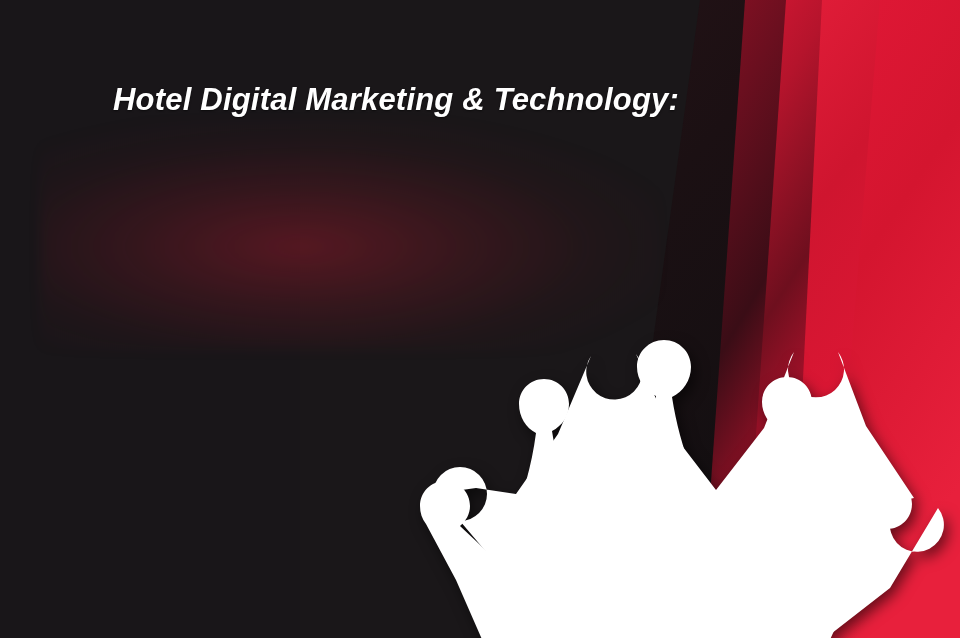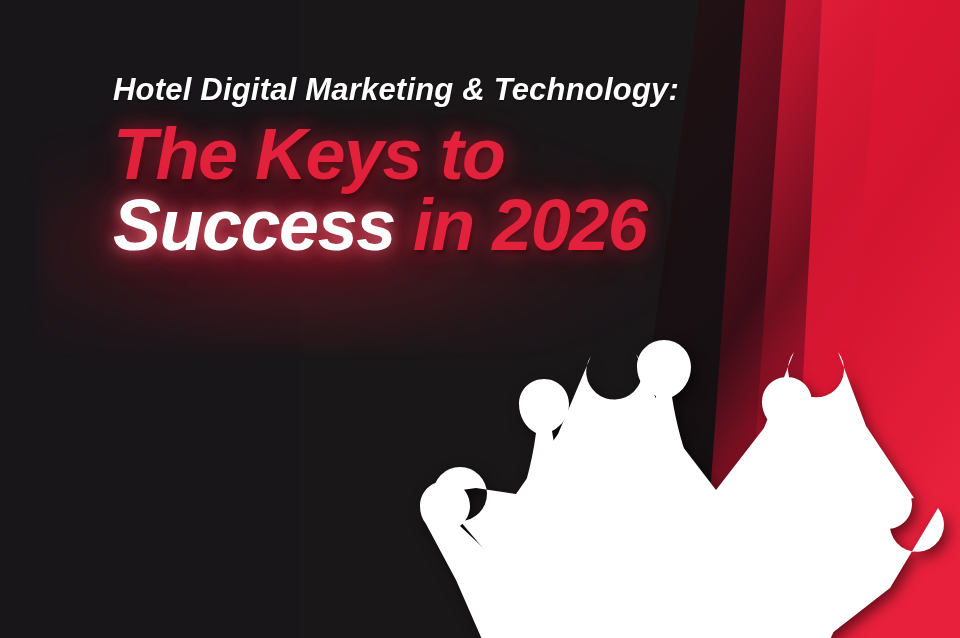--- a/index.html
+++ b/index.html
@@ -63,20 +63,21 @@
   .eyebrow {
     font-family: "Liberation Sans", sans-serif;
     font-style: italic;
     font-weight: bold;
     font-size: 31px;
     letter-spacing: 0.2px;
     color: #ffffff;
     line-height: 1.18;
     white-space: nowrap;
     text-shadow: 0 1px 2px rgba(0,0,0,0.55);
+    margin-top: 10px;
   }
 
   .headline {
     margin-top: 11px;
     font-family: "Liberation Sans", sans-serif;
     font-style: italic;
     font-weight: bold;
     font-size: 72px;
     line-height: 0.96;
     letter-spacing: -1.5px;
@@ -267,20 +268,16 @@
     <path fill="#1a1719" d="
       M 86 386
       C 140 346 230 318 330 318
       C 380 318 420 324 452 338
       L 430 386
       Z" opacity="0"></path>
   </svg>
 
   <div class="text-block">
     <div class="eyebrow">Hotel Digital Marketing &amp; Technology:</div>
-    <div class="headline">
-      <span class="ln hl-red">The Keys to</span>
-      <span class="ln ln2"><span class="hl-white">Success</span><span class="hl-red" style="padding-left:18px">in 2026</span></span>
-    </div>
   </div>
 
 
 </div>
 
 </body></html>

